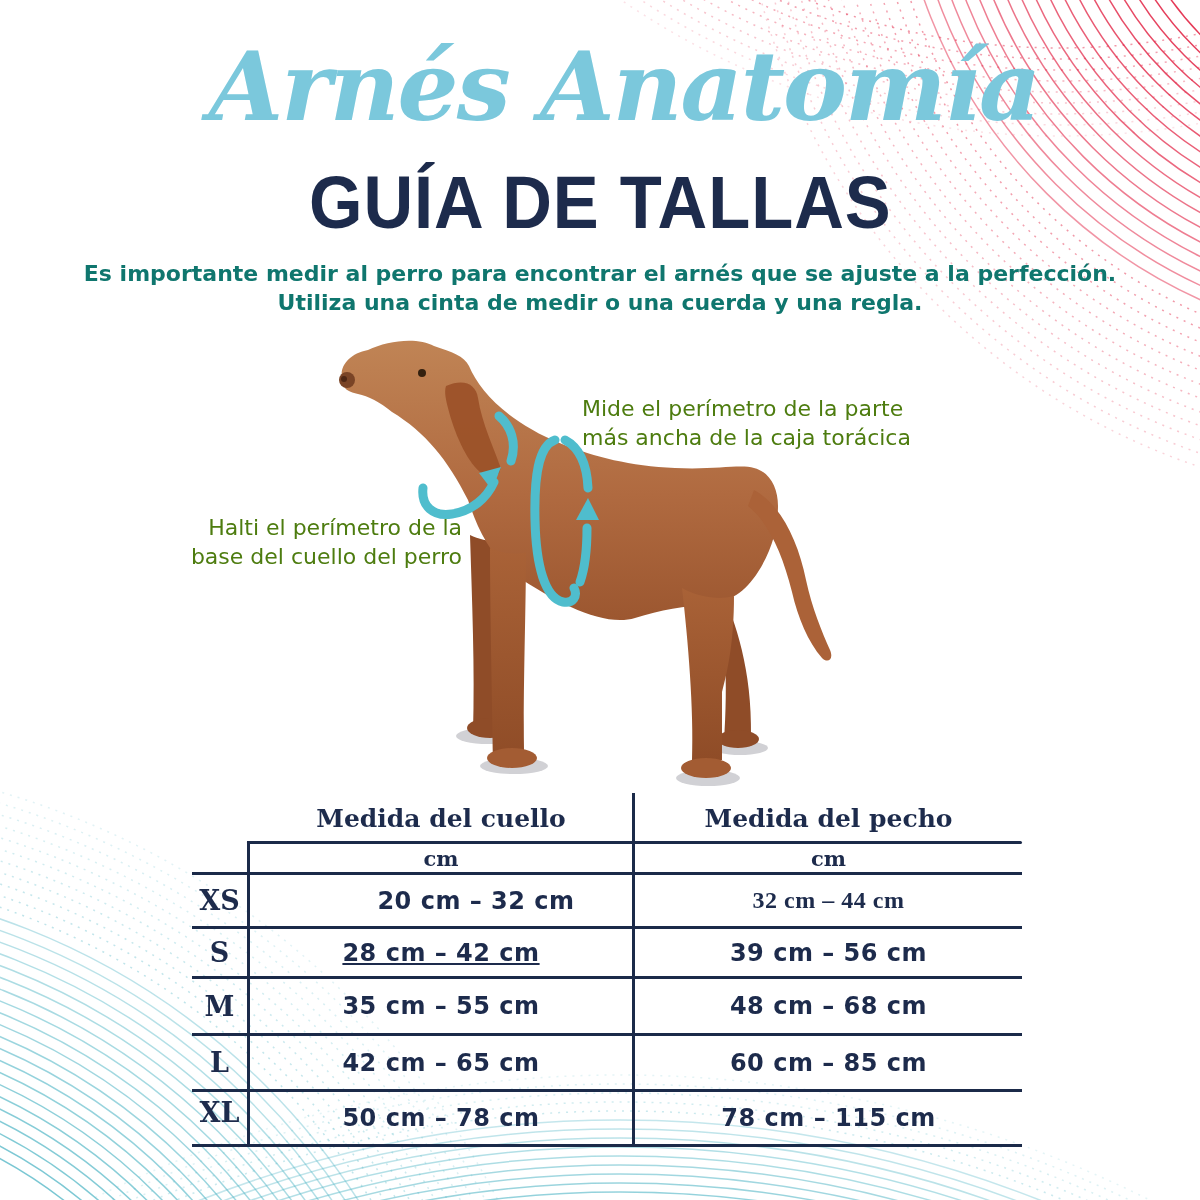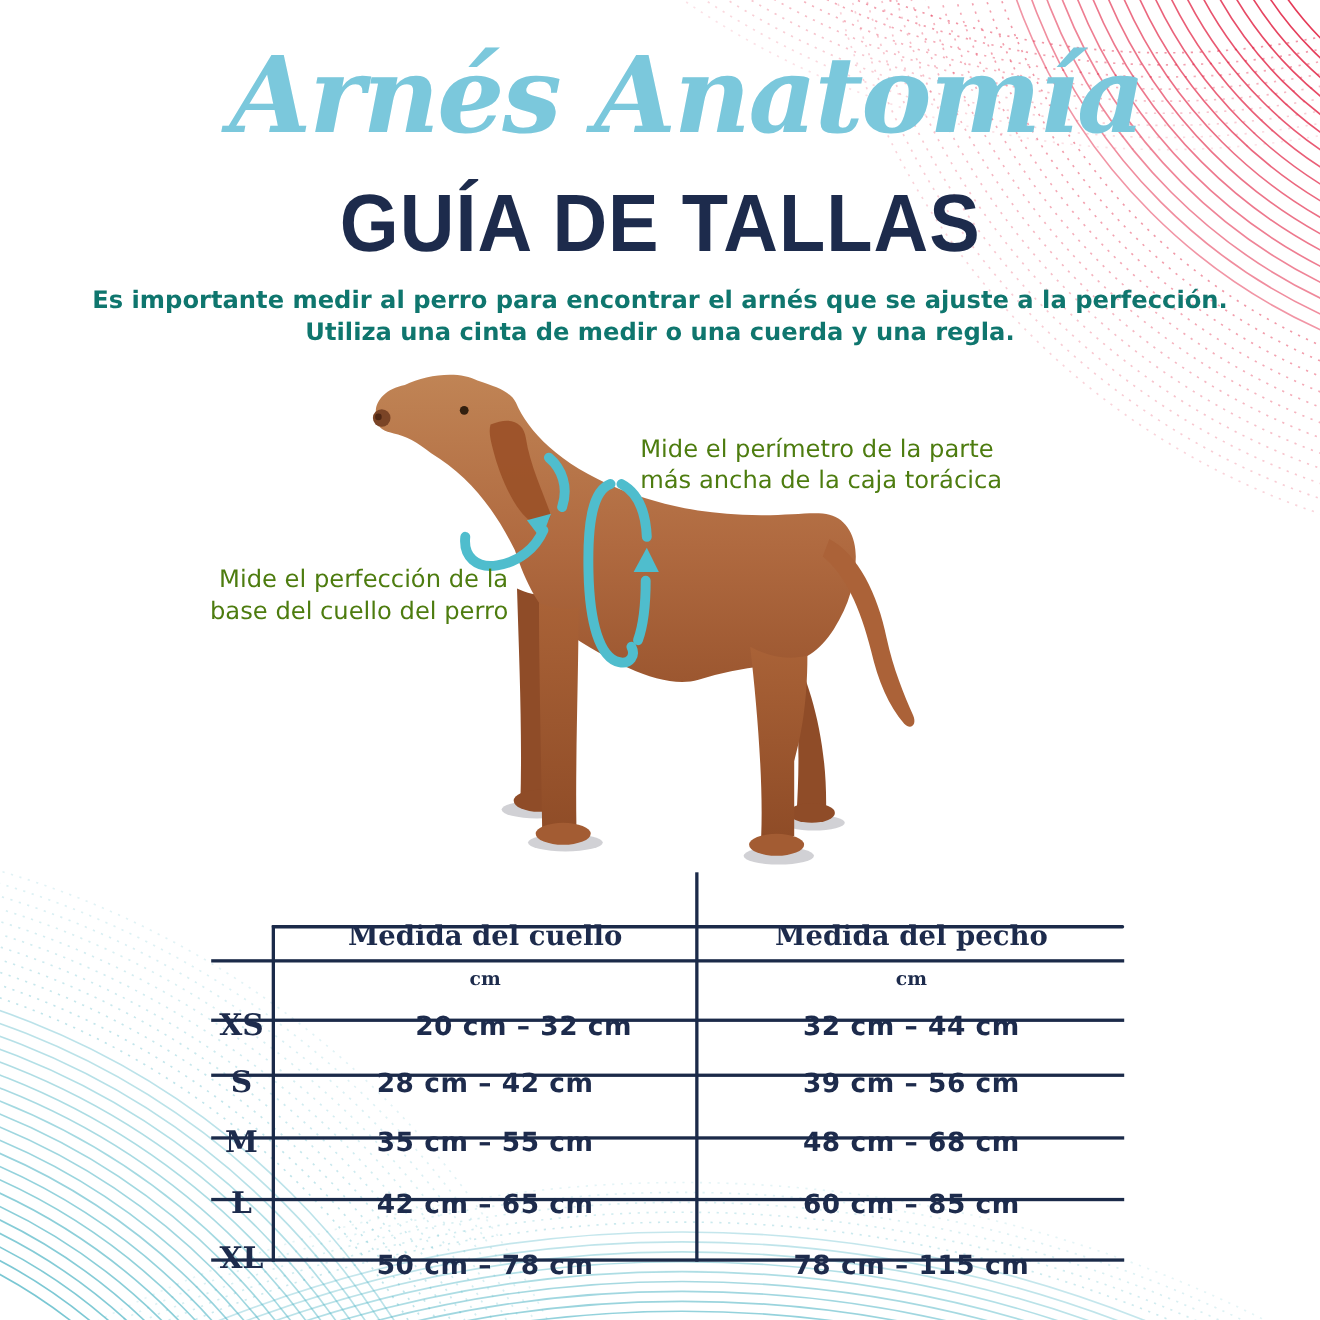--- a/index.html
+++ b/index.html
@@ -22,23 +22,23 @@
   
   .note{position:absolute;font-family:"DejaVu Sans",sans-serif;font-size:22px;line-height:29px;color:#4d7c0f;}
   .note-chest{left:582px;top:394px;text-align:left;width:330px;}
   .note-neck{left:140px;top:513px;width:322px;text-align:right;}
   .dog-wrap{position:absolute;left:330px;top:340px;width:560px;height:460px;}
   
   .table{position:absolute;left:192px;top:793px;width:830px;height:354px;}
   .hline,.vline{position:absolute;background:#1b2a49;}
   .hline{height:3px;left:0;right:0;}
   .vline{width:3px;}
-  .cell{position:absolute;display:flex;align-items:center;justify-content:center;text-align:center;margin-top:32px;}
+  .cell{position:absolute;display:flex;align-items:center;justify-content:center;text-align:center;}
   .col-header{font-family:"DejaVu Serif",serif;font-weight:bold;font-size:25px;}
-  .unit{font-family:"DejaVu Serif",serif;font-weight:bold;font-size:17px;}
+  .unit{font-family:"DejaVu Serif",serif;font-weight:bold;font-size:21px;}
   .size-label{font-family:"DejaVu Serif",serif;font-weight:bold;font-size:27px;}
   .value{font-family:"DejaVu Sans",sans-serif;font-weight:bold;font-size:24px;letter-spacing:.5px;}
 </style>
 </head>
 <body>
 
 <div class="canvas">
 
   <svg class="deco" id="waves" viewBox="0 0 1200 1200">
       <circle cx="1415" cy="-175" r="300" fill="none" stroke="#e0173a" stroke-width="1.5" opacity="0.85"></circle>
@@ -195,21 +195,21 @@
       <polygon fill="#4fbdcd" points="171,127 149,133 162,150"></polygon>
       <polygon fill="#4fbdcd" points="258,158 246,180 269,180"></polygon>
     </svg>
   </div>
 
   <div class="note note-chest">
     <div>Mide el perímetro de la parte</div>
     <div>más ancha de la caja torácica</div>
   </div>
   <div class="note note-neck">
-    <div>Mide el perfección de la</div>
+    <div>Halti el perímetro de la</div>
     <div>base del cuello del perro</div>
   </div>
 
   <div class="table">
 
     <div class="vline" style="left:440px;top:0;height:354px;"></div>
     <div class="vline" style="left:55px;top:48px;height:306px;"></div>
     <div class="hline" style="top:48px;left:55px;border-radius:3px;"></div>
     <div class="hline" style="top:79px;"></div>
     <div class="hline" style="top:133px;"></div>
@@ -218,24 +218,24 @@
     <div class="hline" style="top:296px;"></div>
     <div class="hline" style="top:351px;"></div>
 
     <div class="cell col-header" style="left:58px;top:4px;width:382px;height:42px;">Medida del cuello</div>
     <div class="cell col-header" style="left:443px;top:4px;width:387px;height:42px;">Medida del pecho</div>
     <div class="cell unit" style="left:58px;top:51px;width:382px;height:28px;">cm</div>
     <div class="cell unit" style="left:443px;top:51px;width:387px;height:28px;">cm</div>
 
     <div class="cell size-label" style="left:0;top:82px;width:55px;height:51px;">XS</div>
     <div class="cell value" style="left:58px;top:82px;width:452px;height:51px;border-radius:20px;">20 cm – 32 cm</div>
-    <div class="cell value" style="left:443px;top:82px;width:387px;height:51px;">32 cm – 44 cm</div>
+    <div class="cell value" style="left:443px;top:82px;width:387px;height:51px;font-family:Liberation Serif, serif;">32 cm – 44 cm</div>
 
     <div class="cell size-label" style="left:0;top:136px;width:55px;height:47px;">S</div>
-    <div class="cell value" style="left:58px;top:136px;width:382px;height:47px;">28 cm – 42 cm</div>
+    <div class="cell value" style="left:58px;top:136px;width:382px;height:47px;text-decoration:underline;">28 cm – 42 cm</div>
     <div class="cell value" style="left:443px;top:136px;width:387px;height:47px;">39 cm – 56 cm</div>
 
     <div class="cell size-label" style="left:0;top:186px;width:55px;height:54px;">M</div>
     <div class="cell value" style="left:58px;top:186px;width:382px;height:54px;">35 cm – 55 cm</div>
     <div class="cell value" style="left:443px;top:186px;width:387px;height:54px;">48 cm – 68 cm</div>
 
     <div class="cell size-label" style="left:0;top:243px;width:55px;height:53px;">L</div>
     <div class="cell value" style="left:58px;top:243px;width:382px;height:53px;">42 cm – 65 cm</div>
     <div class="cell value" style="left:443px;top:243px;width:387px;height:53px;">60 cm – 85 cm</div>
 

